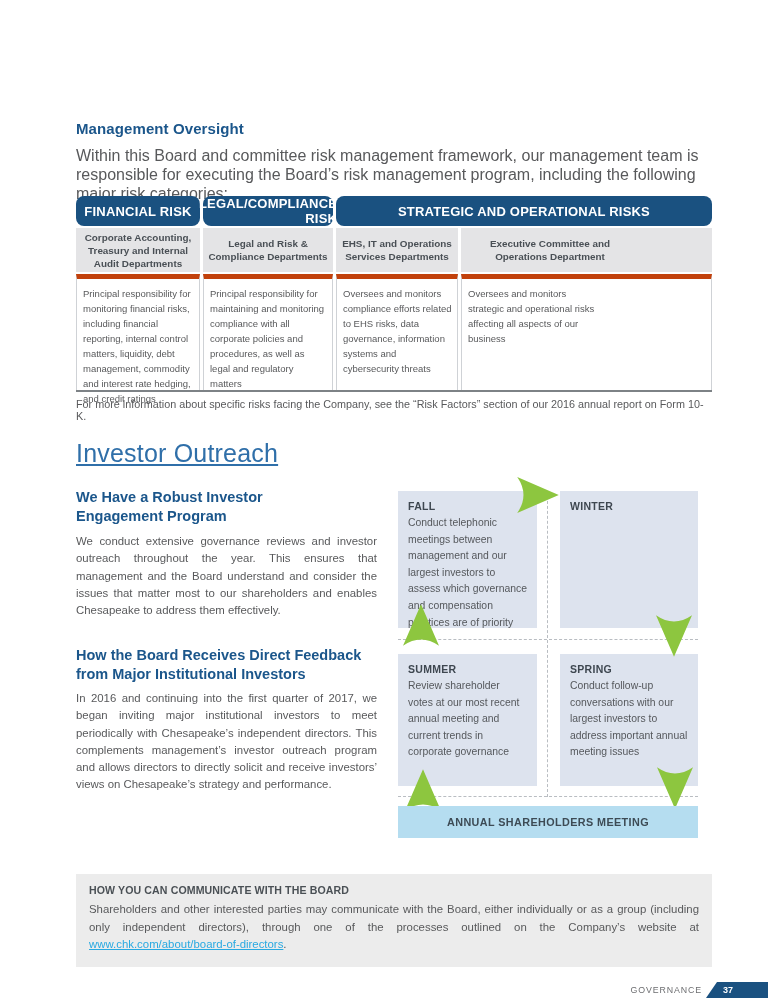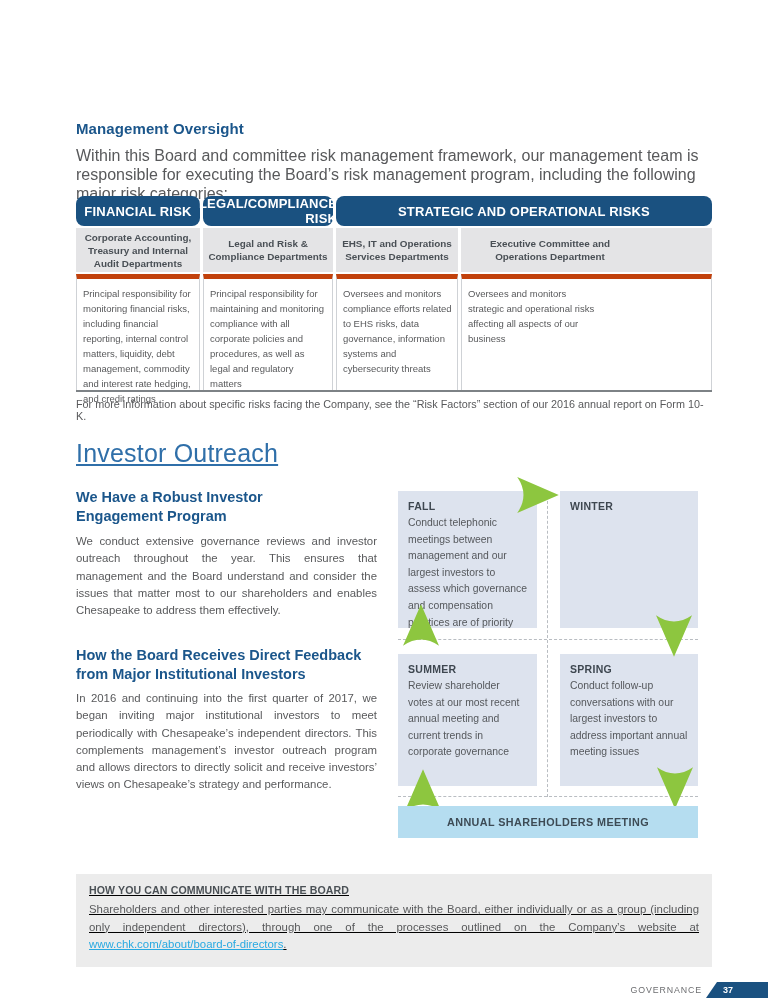--- a/index.html
+++ b/index.html
@@ -85,21 +85,21 @@
   }
   .arrow { position:absolute; fill:#8dc63f; }
   .arrow.a1 { left:119px; top:-14px; }
   .arrow.a2 { left:255px; top:127px; transform:rotate(90deg); }
   .arrow.a3 { left:2px;   top:116px; transform:rotate(-90deg); }
   .arrow.a4 { left:4px;   top:281px; transform:rotate(-90deg); }
   .arrow.a5 { left:256px; top:279px; transform:rotate(90deg); }
   
   .comm-box {
     position:absolute; left:76px; top:838px; width:636px;
-    background:#ececec; padding:10px 13px 13px;text-decoration:underline;
+    background:#ececec; padding:10px 13px 13px;
   }
   .comm-title { font-size:10.6px; font-weight:bold; color:#4a5055; margin-bottom:5px; letter-spacing:.1px; }
   .comm-body  { font-size:11.4px; line-height:17.5px; color:#58595b; text-align:justify; }
   .comm-body a { color:#29a9e1; text-decoration:underline; cursor:pointer; }
   
   .footer-label {
     position:absolute; right:66px; top:949px;
     font-size:8.8px; color:#6d6e71; letter-spacing:.9px;
   }
   .footer-badge {

